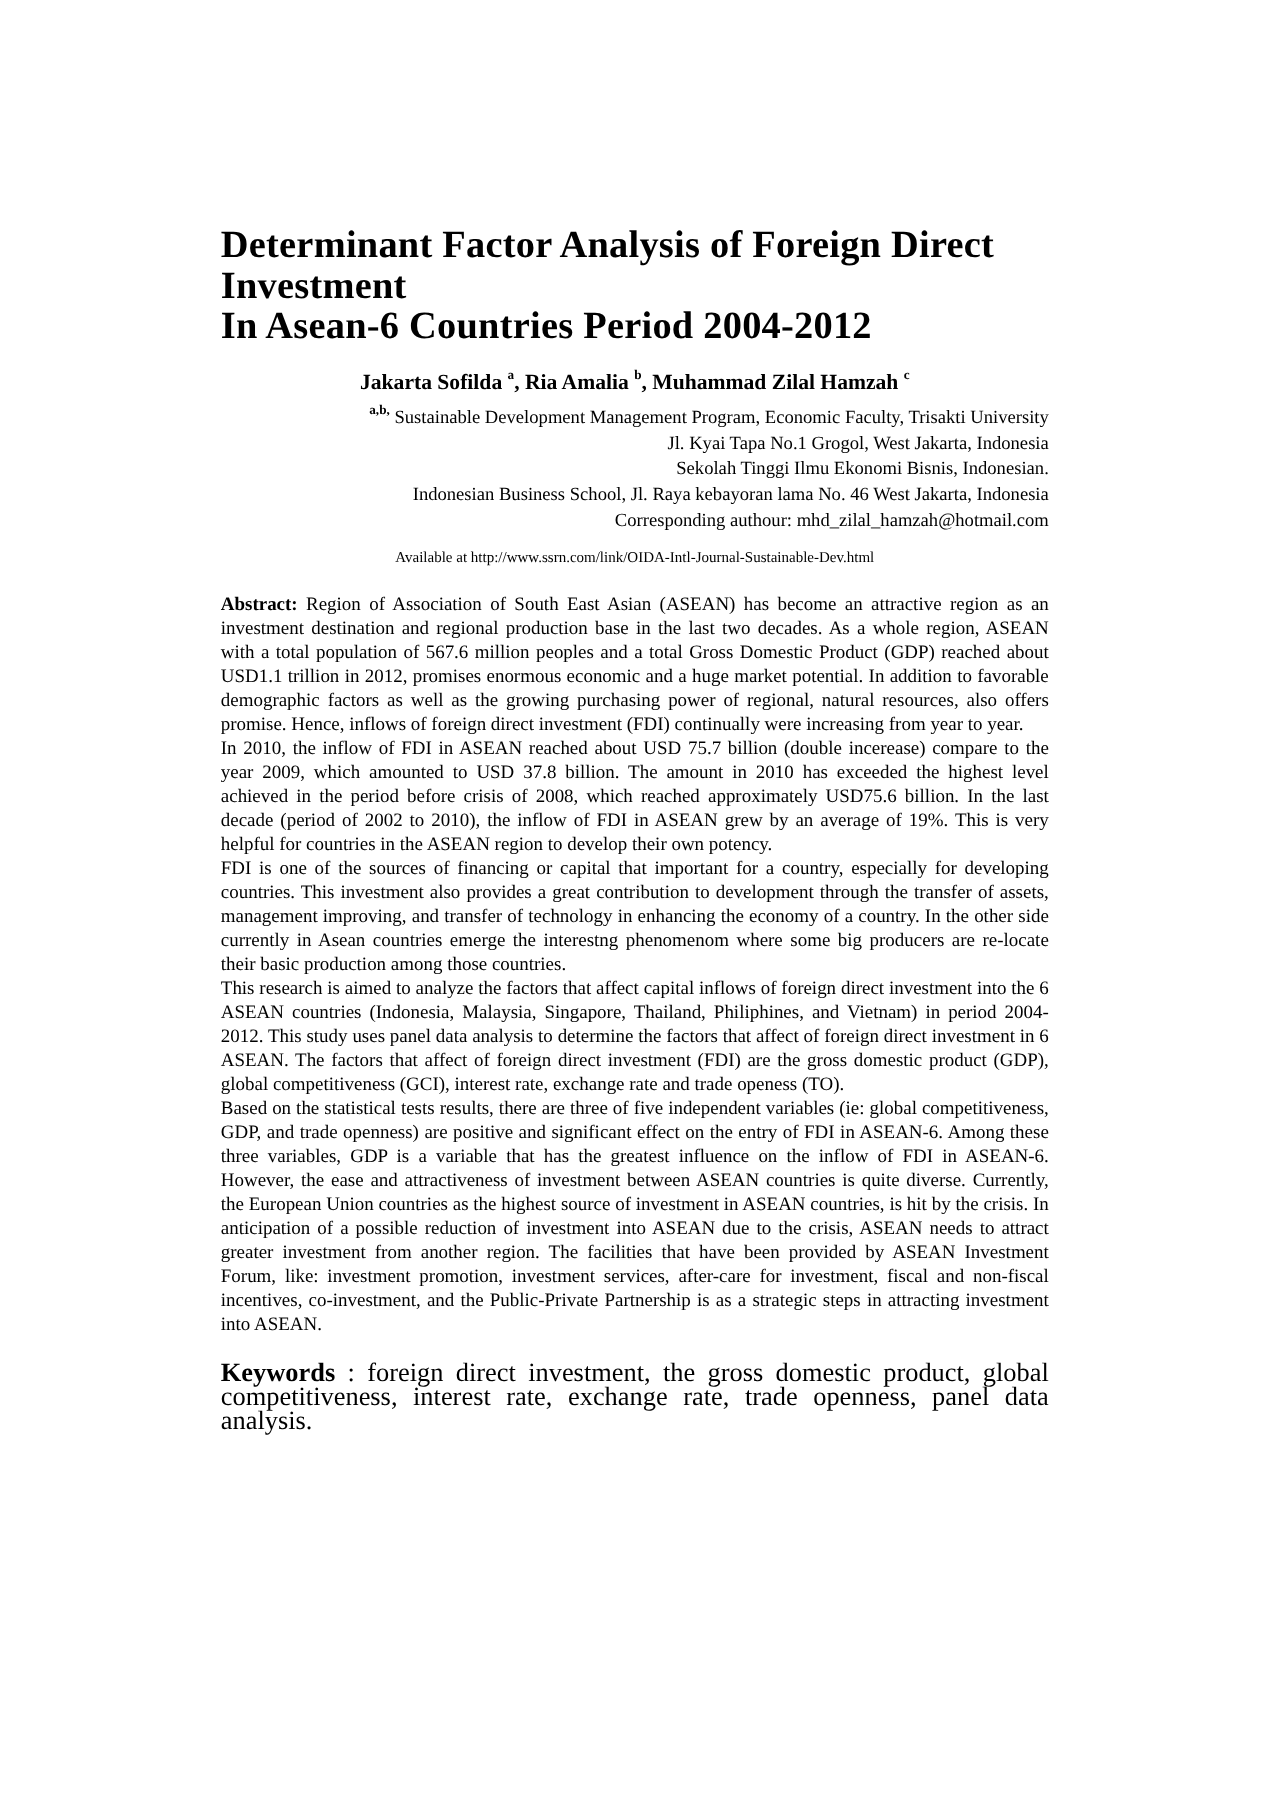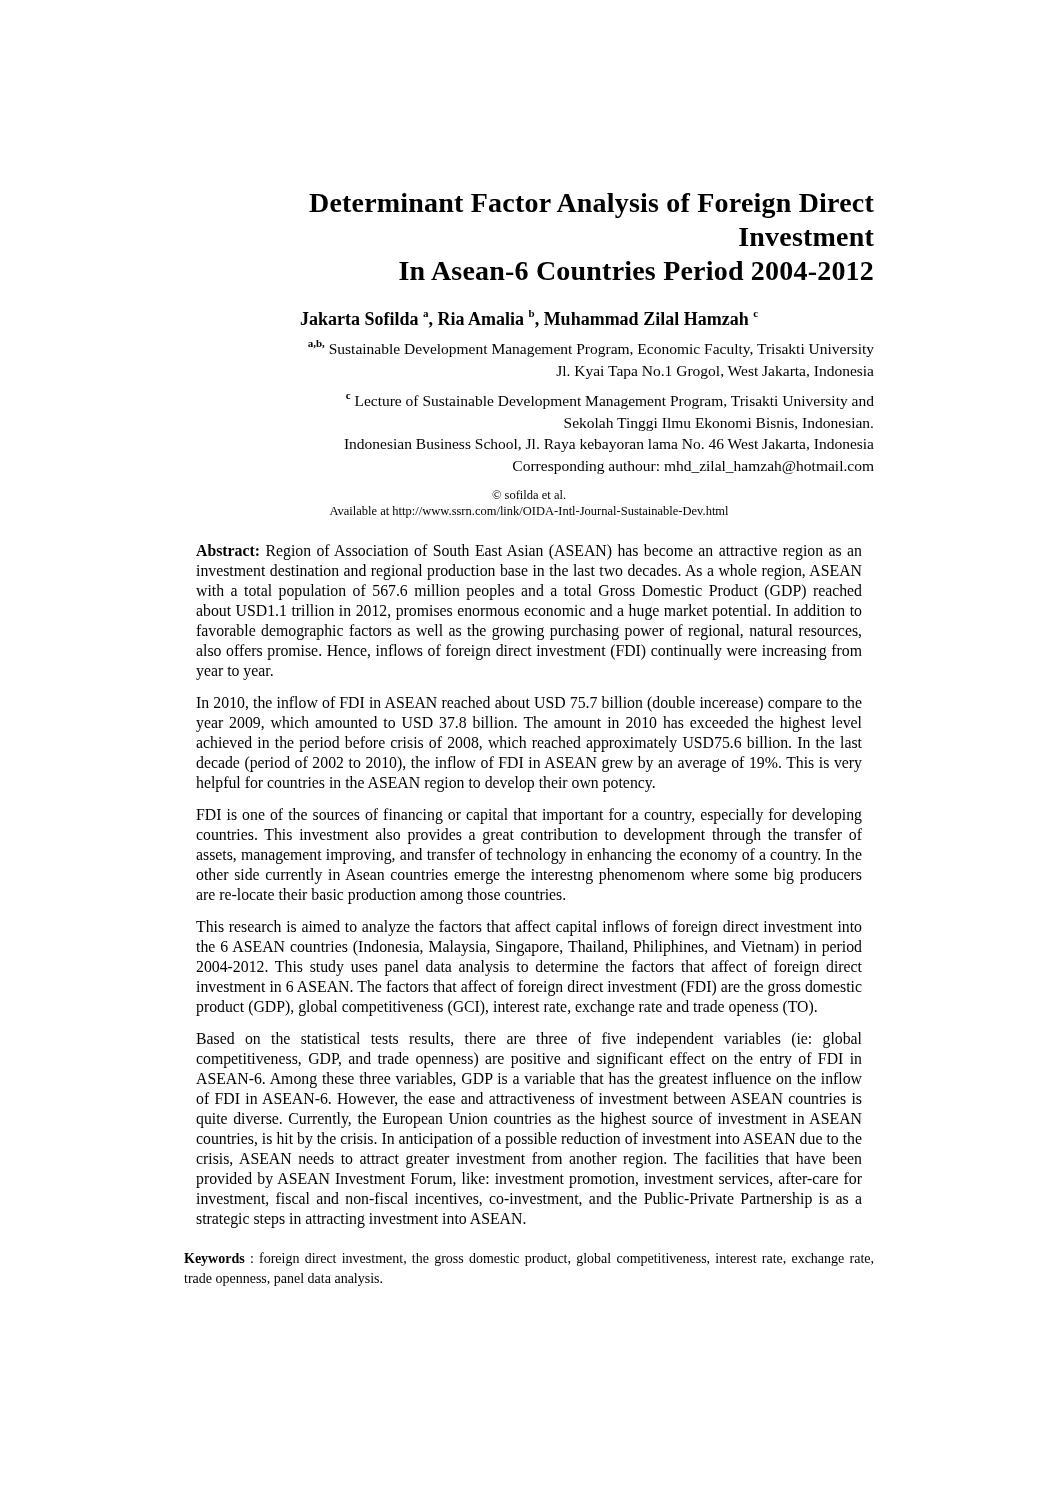--- a/index.html
+++ b/index.html
@@ -12,23 +12,23 @@
     color: #000000;
     font-family: "Liberation Serif", serif;
     overflow: hidden;
   }
   .content {
     width: 690px;
     margin: 0 auto;
     padding-top: 186px;
   }
   .title {
-    font-size: 28px;
+    font-size: 32px;
     font-weight: bold;
-    text-align: right;
+    text-align: left;
     line-height: 34px;
     letter-spacing: 0.2px;
   }
   .authors {
     margin-top: 20px;
     text-align: center;
     font-size: 18px;
     font-weight: bold;
   }
   .authors sup, .affiliations sup {
@@ -49,24 +49,24 @@
     text-align: center;
     font-size: 12.5px;
     line-height: 16px;
   }
   .abstract {
     margin-top: 22px;
     font-size: 15.8px;
     line-height: 20px;
     text-align: justify;
   }
-  .abstract p { margin: 12px; }
+  .abstract p { margin: 0; }
   .keywords {
     margin-top: 20px;
-    font-size: 14px;
+    font-size: 22px;
     line-height: 20px;
     text-align: justify;
   }
   b.lead { font-weight: bold; }
 </style>
 </head>
 <body>
 
 <div class="page">
   <div class="content">
@@ -76,28 +76,26 @@
       <span>In Asean-6 Countries Period 2004-2012</span>
     </h1>
 
     <div class="authors">
       <span>Jakarta Sofilda </span><sup>a</sup><span>, </span><span>Ria Amalia </span><sup>b</sup><span>, </span><span>Muhammad Zilal Hamzah </span><sup>c</sup>
     </div>
 
     <div class="affiliations">
       <div><sup>a,b,</sup><span> Sustainable Development Management Program, Economic Faculty, Trisakti University</span></div>
       <div>Jl. Kyai Tapa No.1 Grogol, West Jakarta, Indonesia</div>
-      <div class="aff-block2"><sup>c</sup><span> Lecture of Sustainable Development Management Program, Trisakti University and</span></div>
       <div>Sekolah Tinggi Ilmu Ekonomi Bisnis, Indonesian.</div>
       <div>Indonesian Business School, Jl. Raya kebayoran lama No. 46 West Jakarta, Indonesia</div>
       <div>Corresponding authour: mhd_zilal_hamzah@hotmail.com</div>
     </div>
 
     <div class="imprint">
-      <div>©  sofilda et al.</div>
       <div>Available at http://www.ssrn.com/link/OIDA-Intl-Journal-Sustainable-Dev.html</div>
     </div>
 
     <div class="abstract">
       <p><b class="lead">Abstract:</b><span> Region of Association of South East Asian (ASEAN) has become an attractive region as an investment destination and regional production base in the last two decades. As a whole region, ASEAN with a total population of 567.6 million peoples and a total Gross Domestic Product (GDP) reached about USD1.1 trillion in 2012, promises enormous economic and a huge market potential. In addition to favorable demographic factors as well as the growing purchasing power of regional, natural resources, also offers promise. Hence, inflows of foreign direct investment (FDI) continually were increasing from year to year.</span></p>
       <p>In 2010, the inflow of FDI in ASEAN reached about USD 75.7 billion (double incerease) compare to the year 2009, which amounted to USD 37.8 billion. The amount in 2010 has exceeded the highest level achieved in the period before crisis of 2008, which reached approximately USD75.6 billion. In the last decade (period of 2002 to 2010), the inflow of FDI in ASEAN grew by an average of 19%. This is very helpful for countries in the ASEAN region to develop their own potency.</p>
       <p>FDI is one of the sources of financing or capital that important for a country, especially for developing countries. This investment also provides a great contribution to development through the transfer of assets, management improving, and transfer of technology in enhancing the economy of a country. In the other side currently in Asean countries emerge the interestng phenomenom where some big producers are re-locate their basic production among those countries.</p>
       <p>This research is aimed to analyze the factors that affect capital inflows of foreign direct investment into the 6 ASEAN countries (Indonesia, Malaysia, Singapore, Thailand, Philiphines, and Vietnam) in period 2004-2012. This study uses panel data analysis to determine the factors that affect of foreign direct investment in 6 ASEAN. The factors that affect of foreign direct investment (FDI) are the gross domestic product (GDP), global competitiveness (GCI), interest rate, exchange rate and trade openess (TO).</p>
       <p>Based on the statistical tests results, there are three of five independent variables (ie: global competitiveness, GDP, and trade openness) are positive and significant effect on the entry of FDI in ASEAN-6. Among these three variables, GDP is a variable that has the greatest influence on the inflow of FDI in ASEAN-6. However, the ease and attractiveness of investment between ASEAN countries is quite diverse. Currently, the European Union countries as the highest source of investment in ASEAN countries, is hit by the crisis. In anticipation of a possible reduction of investment into ASEAN due to the crisis, ASEAN needs to attract greater investment from another region. The facilities that have been provided by ASEAN Investment Forum, like: investment promotion, investment services, after-care for investment, fiscal and non-fiscal incentives, co-investment, and the Public-Private Partnership is as a strategic steps in attracting investment into ASEAN.</p>
     </div>

